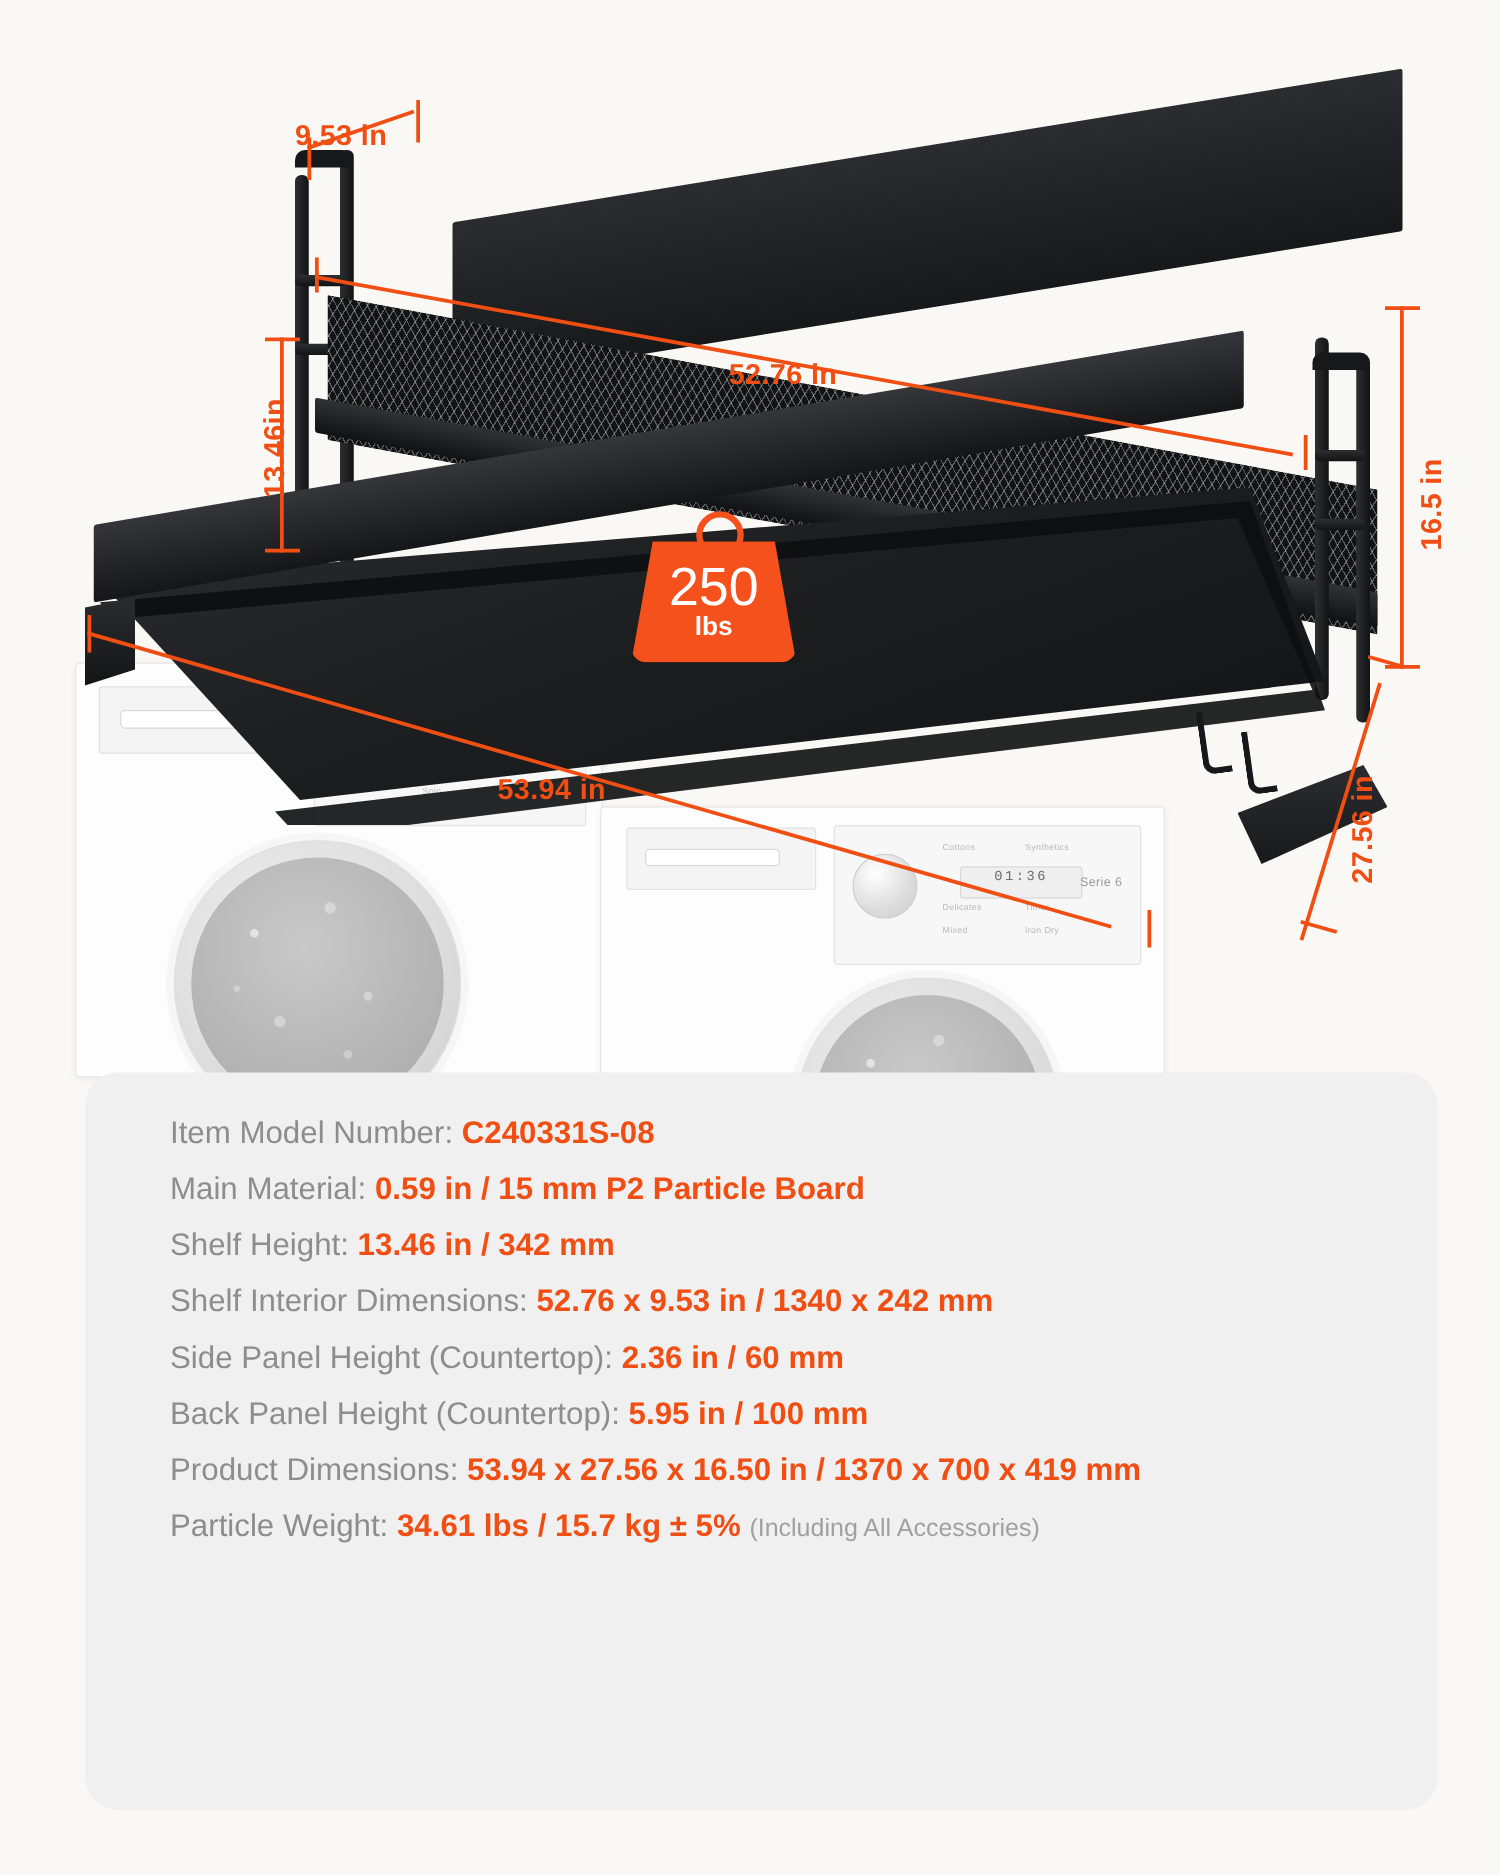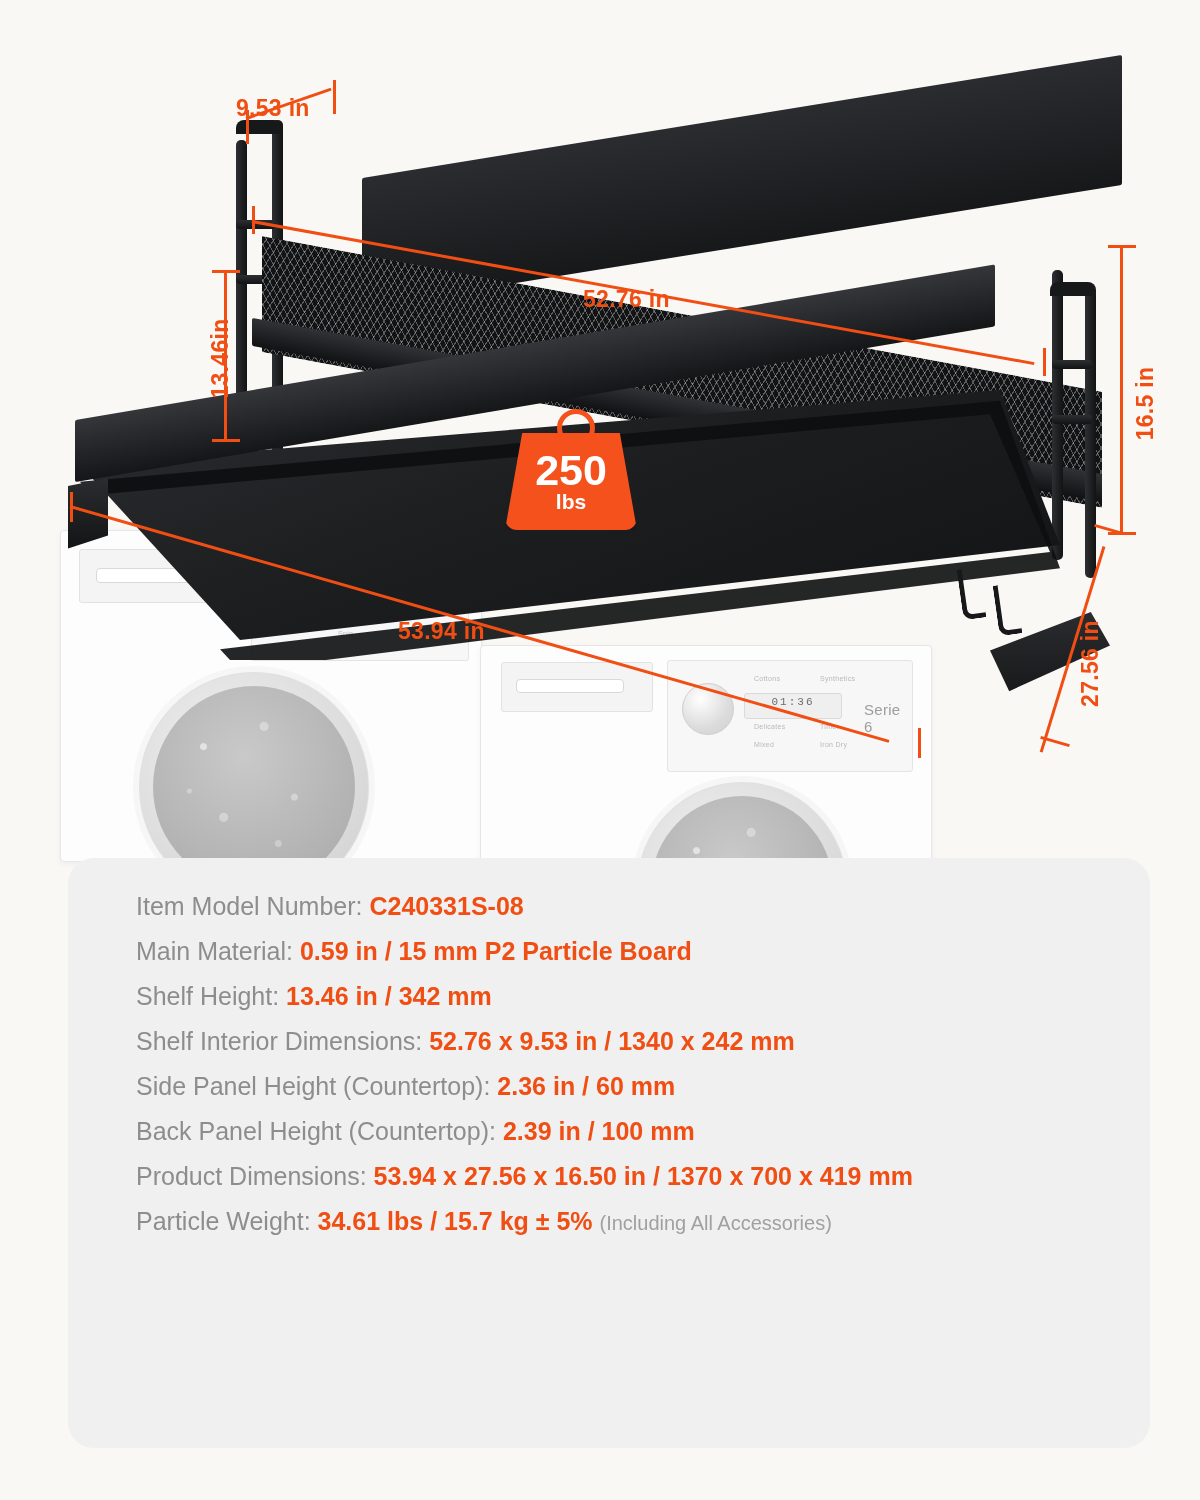--- a/index.html
+++ b/index.html
@@ -155,21 +155,21 @@
   .badge {
     position:absolute; left:505px; top:405px; width:132px; height:125px;
   }
   .badge-body {
     position:absolute; left:0; top:28px; width:132px; height:97px;
     background:#f5511d; border-radius:10px 10px 12px 12px;
     clip-path:polygon(13% 0, 87% 0, 100% 100%, 0 100%);
     box-shadow:0 4px 10px rgba(0,0,0,.18);
     display:flex; flex-direction:column; align-items:center; justify-content:center;
   }
-  .badge-num { color:#fff; font-size:43px; font-weight:bold; line-height:.95; }
+  .badge-num { color:#fff; font-size:43px; font-weight:normal; line-height:.95; }
   .badge-unit { color:#fff; font-size:21px; font-weight:bold; line-height:1.1; }
   .badge-handle {
     position:absolute; left:52px; top:4px; width:28px; height:28px;
     border:5px solid #f5511d; border-radius:50%;
   }
 
   
   .spec-card {
     position:absolute; left:68px; top:858px; width:1082px; height:590px;
     background:#f0f0f0; border-radius:26px;
@@ -208,28 +208,28 @@
         <div class="glass"></div>
       </div>
     </div>
 
     <div class="appl dryer">
       <div class="drawer" style="left:20px; top:16px; width:150px; height:48px;">
         <div class="handle" style="left:14px; top:16px; width:106px; height:12px;"></div>
       </div>
       <div class="panel" style="left:186px; top:14px; width:244px; height:110px;">
         <div class="knob" style="left:14px; top:22px; width:50px; height:50px;"></div>
-        <div class="screen" style="left:76px; top:32px; width:96px; height:22px;text-align:center;">01:36</div>
+        <div class="screen" style="left:100px; top:32px; width:96px; height:22px;text-align:center;">01:36</div>
         <div class="txt" style="left:86px; top:14px;">Cottons</div>
         <div class="txt" style="left:152px; top:14px;">Synthetics</div>
         <div class="txt" style="left:86px; top:62px;">Delicates</div>
         <div class="txt" style="left:152px; top:62px;">Timer</div>
         <div class="txt" style="left:86px; top:80px;">Mixed</div>
         <div class="txt" style="left:152px; top:80px;">Iron Dry</div>
-        <div class="txt" style="left:196px; top:40px; font-size:15px; color:#9d9d9d;">Serie 6</div>
+        <div class="txt" style="left:196px; top:40px; font-size:10px; color:#9d9d9d;">Serie 6</div>
       </div>
       <div class="door" style="left:150px; top:130px; width:210px; height:210px;">
         <div class="glass"></div>
       </div>
     </div>
   </div>
 
   <div class="rack">
 
     <div class="post" style="left:236px; top:80px; height:360px;"></div>
@@ -337,21 +337,21 @@
       </div>
 
 
       <div class="spec-row">
         <span class="spec-label">Side Panel Height (Countertop):</span>
         <span class="spec-value">2.36 in / 60 mm</span>
       </div>
 
       <div class="spec-row">
         <span class="spec-label">Back Panel Height (Countertop):</span>
-        <span class="spec-value">2.39 in / 100 mm</span>
+        <span class="spec-value">5.95 in / 100 mm</span>
       </div>
 
       <div class="spec-row">
         <span class="spec-label">Product Dimensions:</span>
         <span class="spec-value">53.94 x 27.56 x 16.50 in / 1370 x 700 x 419 mm</span>
       </div>
 
       <div class="spec-row">
         <span class="spec-label">Particle Weight:</span>
         <span class="spec-value">34.61 lbs / 15.7 kg ± 5%</span>

